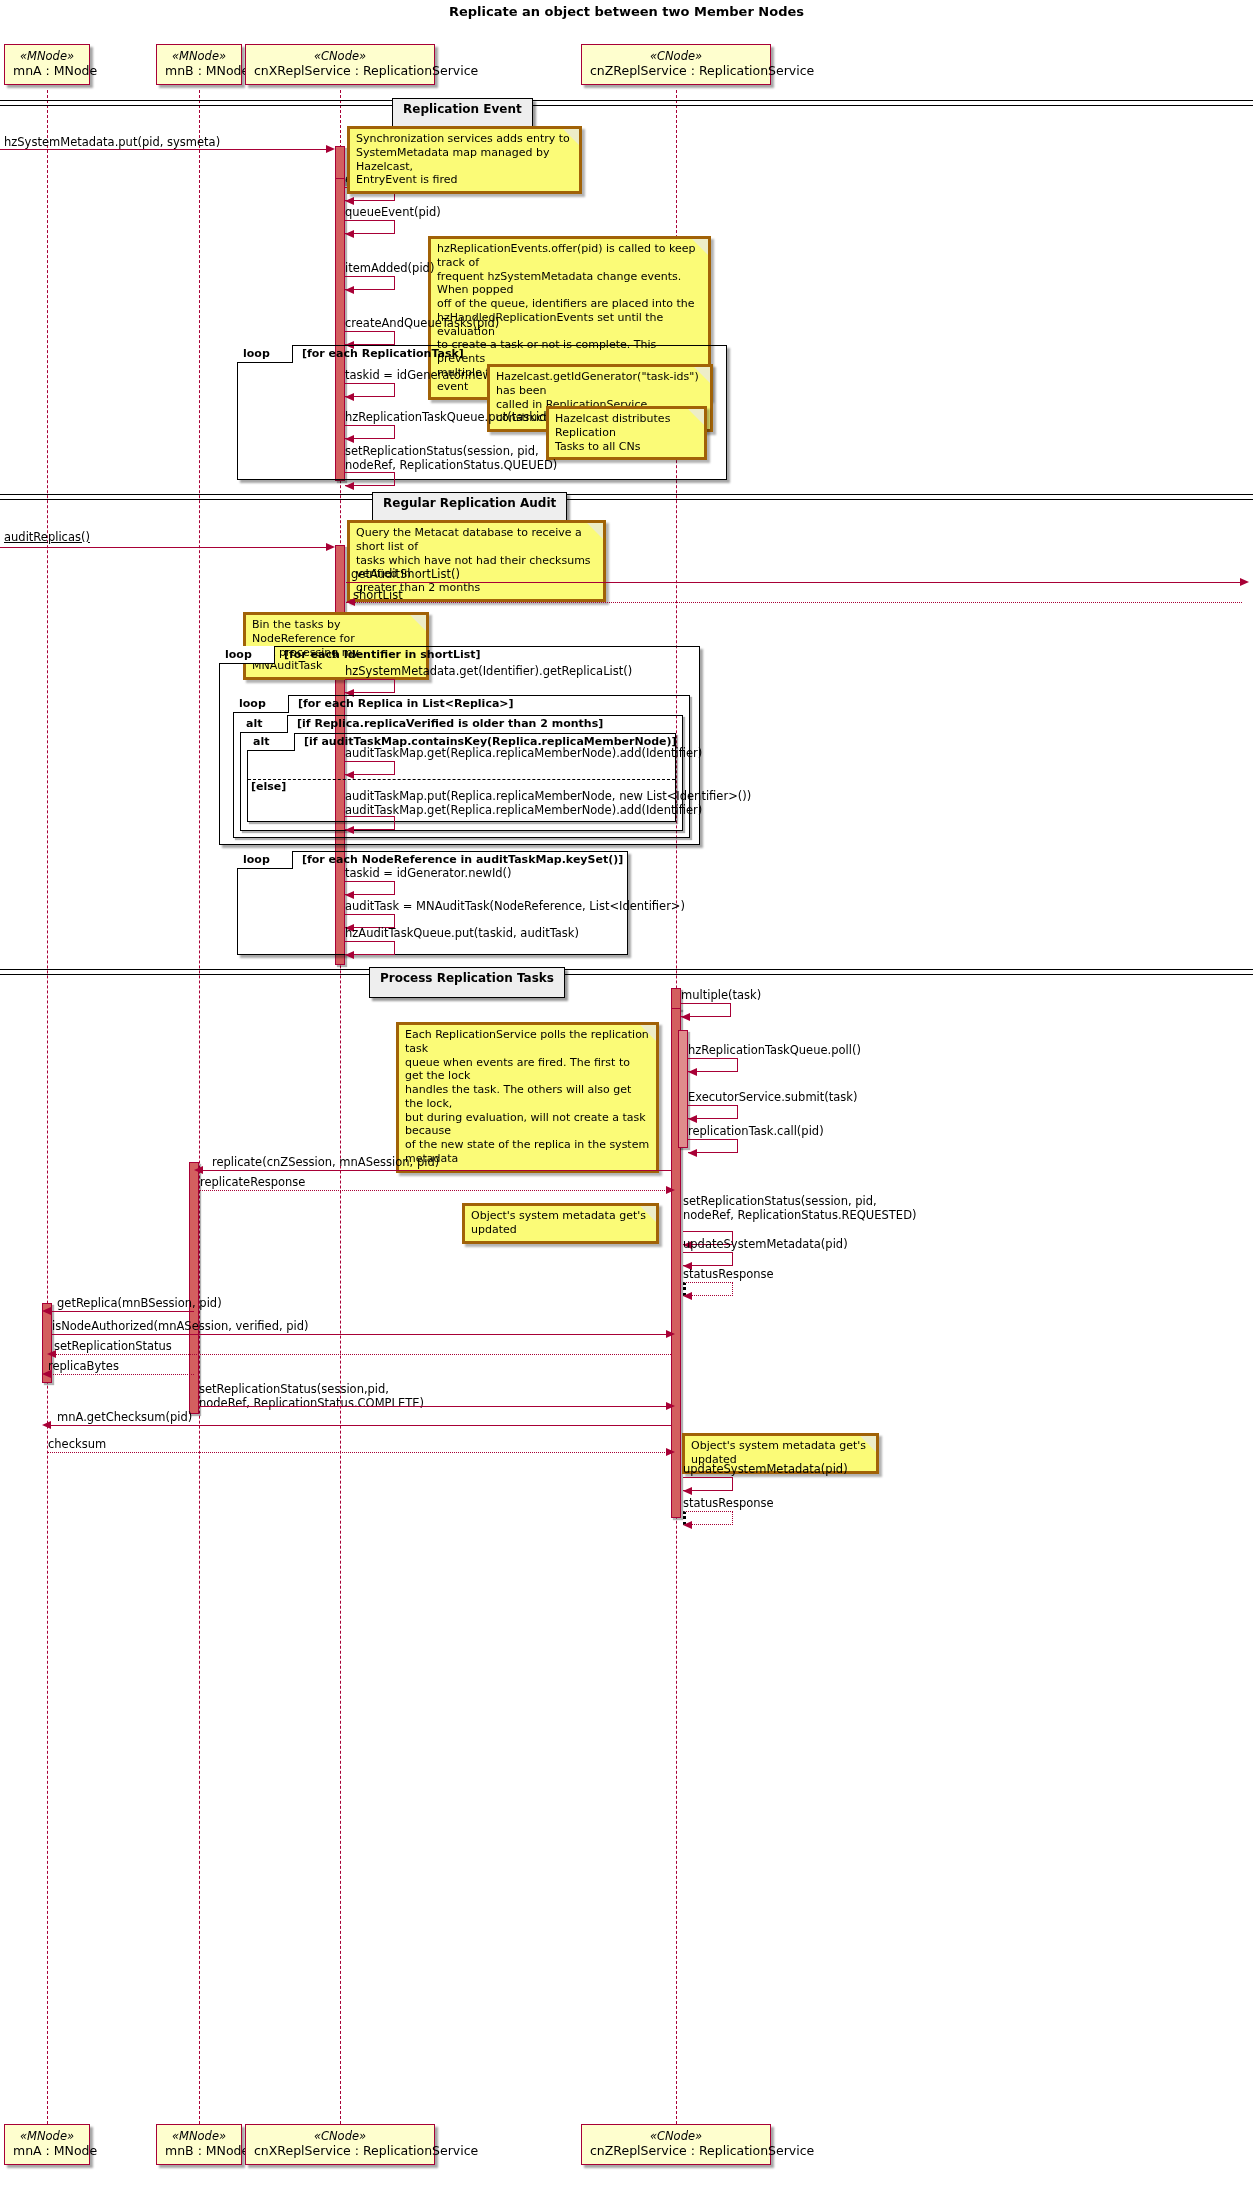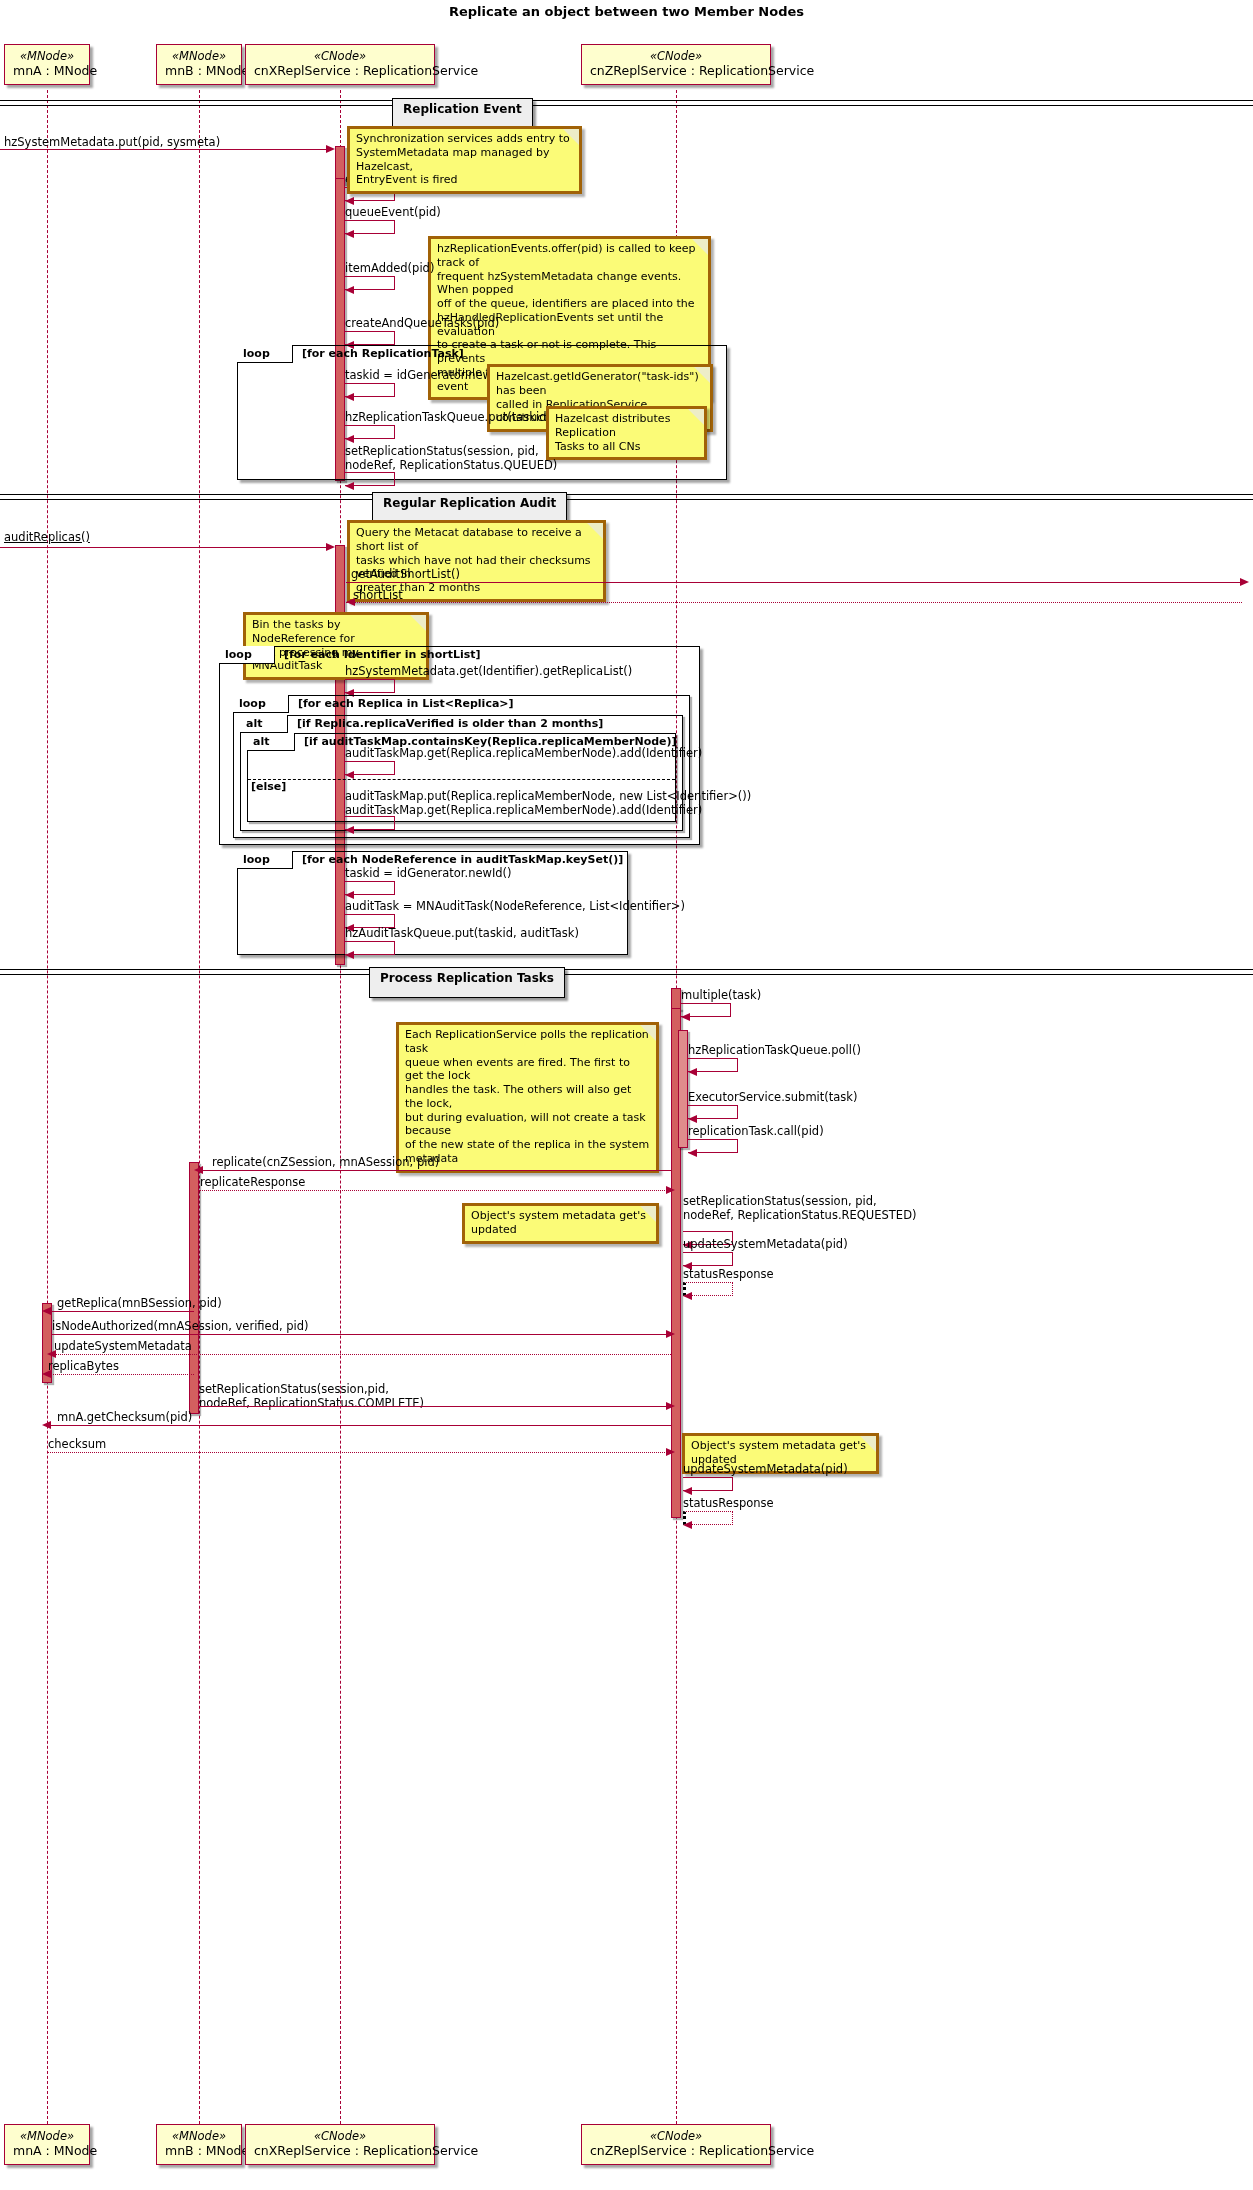--- a/index.html
+++ b/index.html
@@ -405,21 +405,21 @@
   <div class="arrow-l" style="left:683px;top:1292px;"></div>
 
   <div class="msg-label" style="left:57px;top:1297px;">getReplica(mnBSession, pid)</div>
   <div class="msg-line" style="left:47px;top:1311px;width:147px;"></div>
   <div class="arrow-l" style="left:42px;top:1307px;"></div>
 
   <div class="msg-label" style="left:52px;top:1320px;">isNodeAuthorized(mnASession, verified, pid)</div>
   <div class="msg-line" style="left:52px;top:1334px;width:619px;"></div>
   <div class="arrow-r" style="left:666px;top:1330px;"></div>
 
-  <div class="msg-label" style="left:54px;top:1340px;">updateSystemMetadata</div>
+  <div class="msg-label" style="left:54px;top:1340px;">setReplicationStatus</div>
   <div class="msg-line dotted" style="left:52px;top:1354px;width:619px;"></div>
   <div class="arrow-l" style="left:47px;top:1350px;"></div>
 
   <div class="msg-label" style="left:48px;top:1360px;">replicaBytes</div>
   <div class="msg-line dotted" style="left:47px;top:1374px;width:147px;"></div>
   <div class="arrow-l" style="left:42px;top:1370px;"></div>
 
   <div class="msg-label" style="left:199px;top:1383px;">setReplicationStatus(session,pid,
     nodeRef, ReplicationStatus.COMPLETE)</div>
   <div class="msg-line" style="left:199px;top:1406px;width:472px;"></div>

